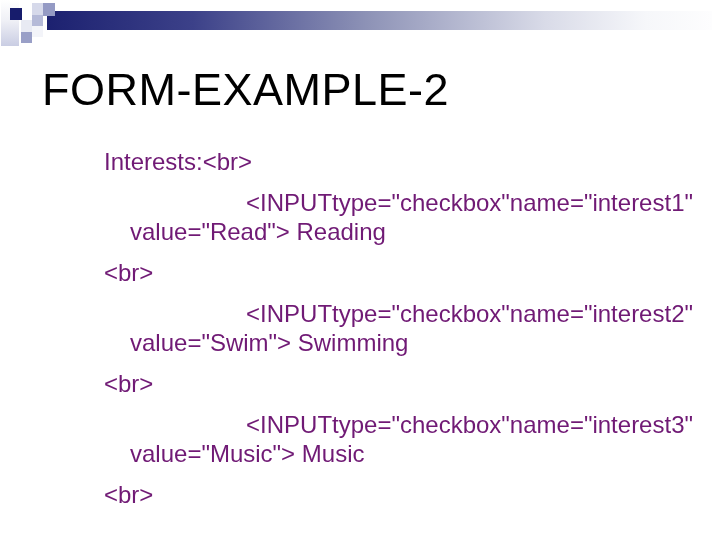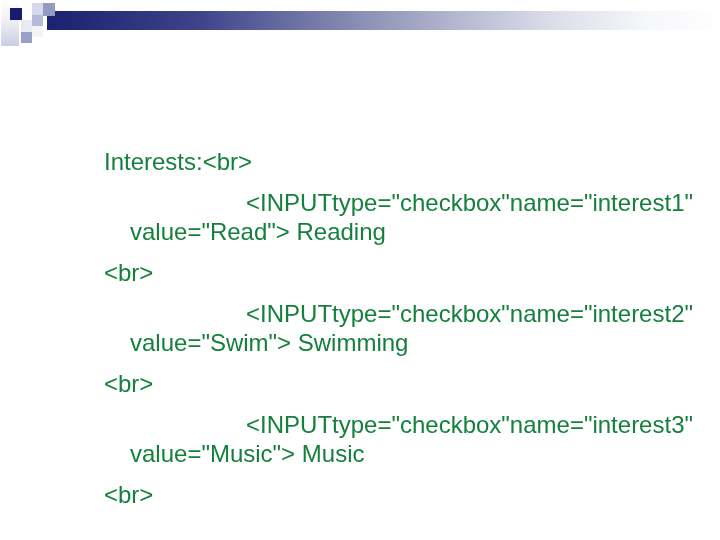--- a/index.html
+++ b/index.html
@@ -50,21 +50,21 @@
     white-space: pre;
   }
 
   
   .code {
     position: absolute;
     left: 104px; top: 147px;
     width: 589px;
     font-size: 24px;
     line-height: 29px;
-    color: #15803d;
+    color: #701a75;
   }
   .line { white-space: pre; }
   .line.pstart { margin-top: 12px; }
   .line.first { margin-top: 0; }
   .line.just {
     display: flex;
     justify-content: flex-end;
   }
   .line.indent { padding-left: 26px; }
 </style>
@@ -76,20 +76,21 @@
   <div class="deco-strip"></div>
   <div class="header-bar"></div>
   <div class="sq sq-navy"></div>
   <div class="sq sq-light-a"></div>
   <div class="sq sq-slate-a"></div>
   <div class="sq sq-lav-a"></div>
   <div class="sq sq-pale-a"></div>
   <div class="sq sq-white-a"></div>
   <div class="sq sq-slate-b"></div>
 
+  <h1 class="title">FORM-EXAMPLE-2</h1>
 
   <div class="code">
 
     <div class="line first">Interests:&lt;br&gt;</div>
 
     <div class="line just pstart">
       <span>&lt;INPUT</span>
       <span>type="checkbox"</span>
       <span>name="interest1"</span>
     </div>

